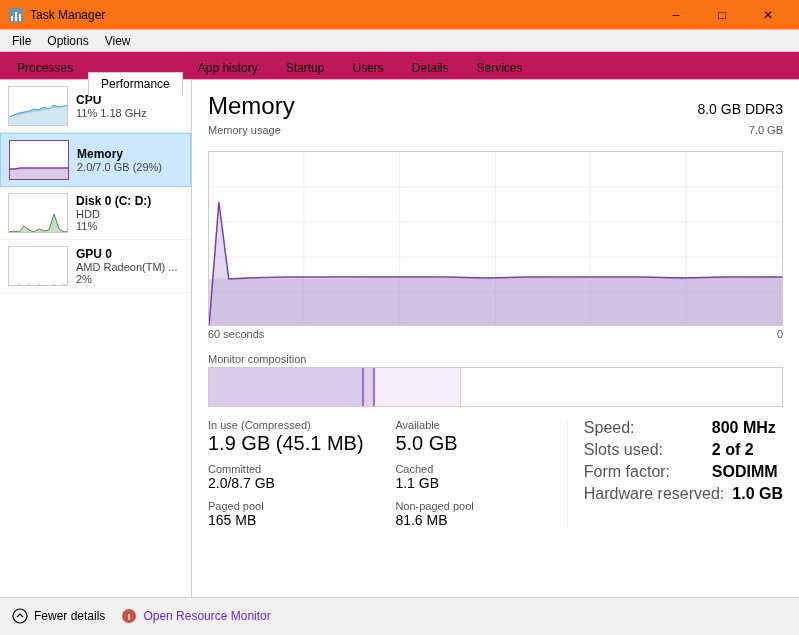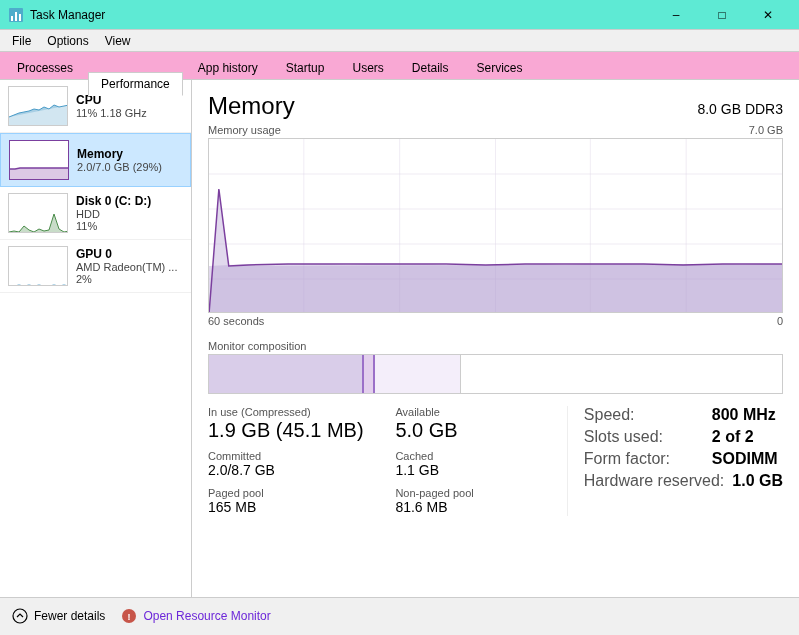--- a/index.html
+++ b/index.html
@@ -1,30 +1,30 @@
 <!DOCTYPE html>
 <html><head>
   <meta charset="utf-8">
   <style>
     * { margin: 0; padding: 0; box-sizing: border-box; }
     body { font-family: 'Segoe UI', Arial, sans-serif; font-size: 12px; background: #f0f0f0; width: 799px; height: 635px; overflow: hidden; }
     
     
-    .title-bar { background: #5eead4; height: 30px; display: flex; align-items: center; padding: 4px 8px; border-bottom: 1px solid #ccc; }
+    .title-bar { background: #f97316; height: 30px; display: flex; align-items: center; padding: 4px 8px; border-bottom: 1px solid #ccc; }
     .title-bar-icon { width: 16px; height: 16px; margin-right: 6px; }
     .title-bar-title { flex: 1; font-size: 12px; color: #000; }
     .title-bar-controls { display: flex; gap: 0; }
     .title-bar-btn { width: 46px; height: 30px; border: none; background: transparent; cursor: pointer; font-size: 12px; display: flex; align-items: center; justify-content: center; color: #000; }
 
     
     .menu-bar { background: #f0f0f0; height: 22px; display: flex; align-items: center; padding: 0 4px; border-bottom: 1px solid #ccc; }
     .menu-item { padding: 2px 8px; cursor: pointer; font-size: 12px; color: #000; }
 
     
-    .tab-bar { background: #f9a8d4; height: 28px; display: flex; align-items: flex-end; padding: 0 4px; border-bottom: 1px solid #ccc; }
+    .tab-bar { background: #be185d; height: 28px; display: flex; align-items: flex-end; padding: 0 4px; border-bottom: 1px solid #ccc; }
     .tab { padding: 4px 12px; cursor: pointer; font-size: 12px; color: #000; border: 1px solid transparent; border-bottom: none; margin-right: 2px; }
     .tab.active { background: #ffffff; border-color: #ccc; border-bottom: 1px solid #fff; position: relative; top: 17px; }
 
     
     .main { display: flex; height: calc(635px - 82px - 36px); background: #fff; }
     
     
     .sidebar { width: 192px; border-right: 1px solid #ccc; overflow-y: auto; background: #fff; }
     .sidebar-item { padding: 6px 8px; cursor: pointer; display: flex; align-items: center; gap: 8px; border-bottom: 1px solid #f0f0f0; }
     .sidebar-item.selected { background: #cce8ff; border: 1px solid #99d1ff; }
@@ -34,21 +34,21 @@
     .sidebar-item-sub { font-size: 11px; color: #444; }
 
     
     .content { flex: 1; padding: 12px 16px; background: #fff; overflow-y: auto; }
     
     .content-header { display: flex; justify-content: space-between; align-items: baseline; margin-bottom: 4px; }
     .content-title { font-size: 24px; font-weight: 300; color: #000; }
     .content-spec { font-size: 14px; color: #000; }
 
     
-    .graph-label { font-size: 11px; color: #555; margin-bottom: 2px; display: flex; justify-content: space-between; }
+    .graph-label { font-size: 11px; color: #555; margin-bottom: 15px; display: flex; justify-content: space-between; }
     .graph-container { border: 1px solid #ccc; background: #fff; position: relative; height: 175px; margin-bottom: 2px; overflow: hidden; }
     .graph-time-label { font-size: 11px; color: #555; display: flex; justify-content: space-between; margin-bottom: 13px; }
 
     
     .composition-label { font-size: 11px; color: #555; margin-bottom: 2px; }
     .composition-bar { border: 1px solid #ccc; height: 40px; display: flex; margin-bottom: 12px; overflow: hidden; position: relative; }
     .comp-segment { height: 100%; }
     .stat-label { font-size: 11px; color: #555; }
     .stat-value { font-size: 20px; font-weight: 300; color: #000; line-height: 1.2; }
     .stat-value.medium { font-size: 14px; }

